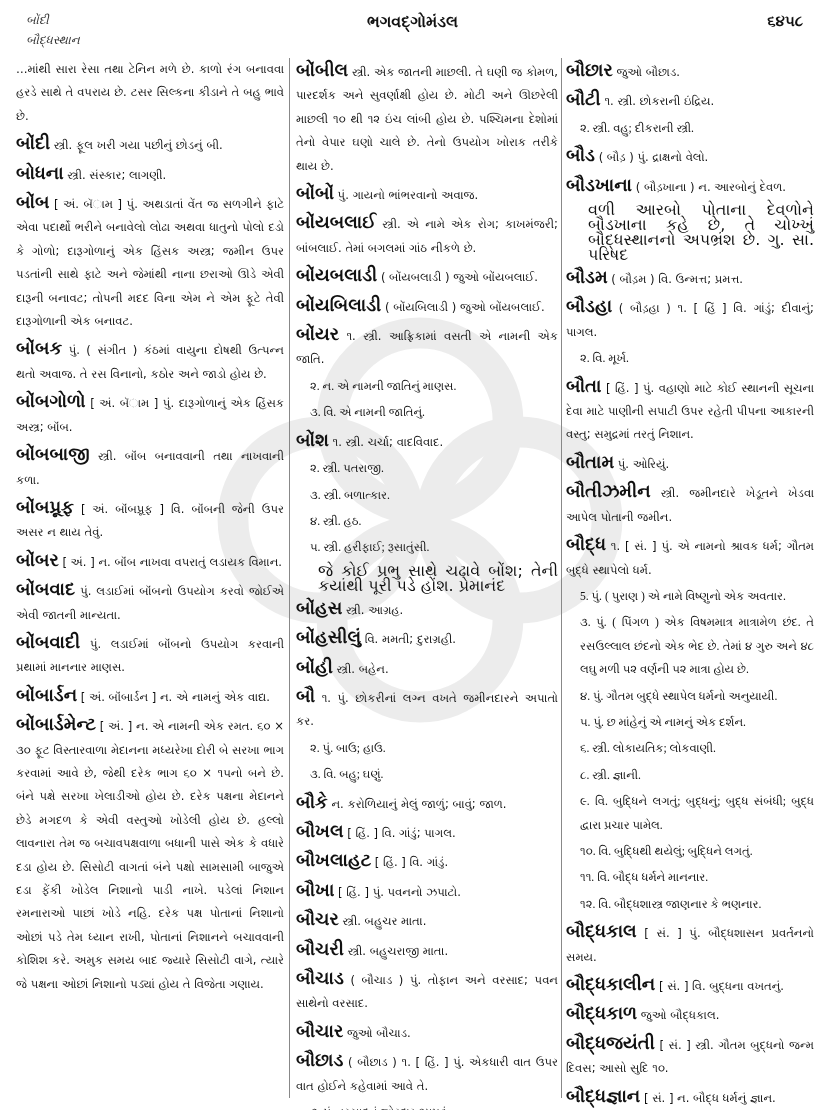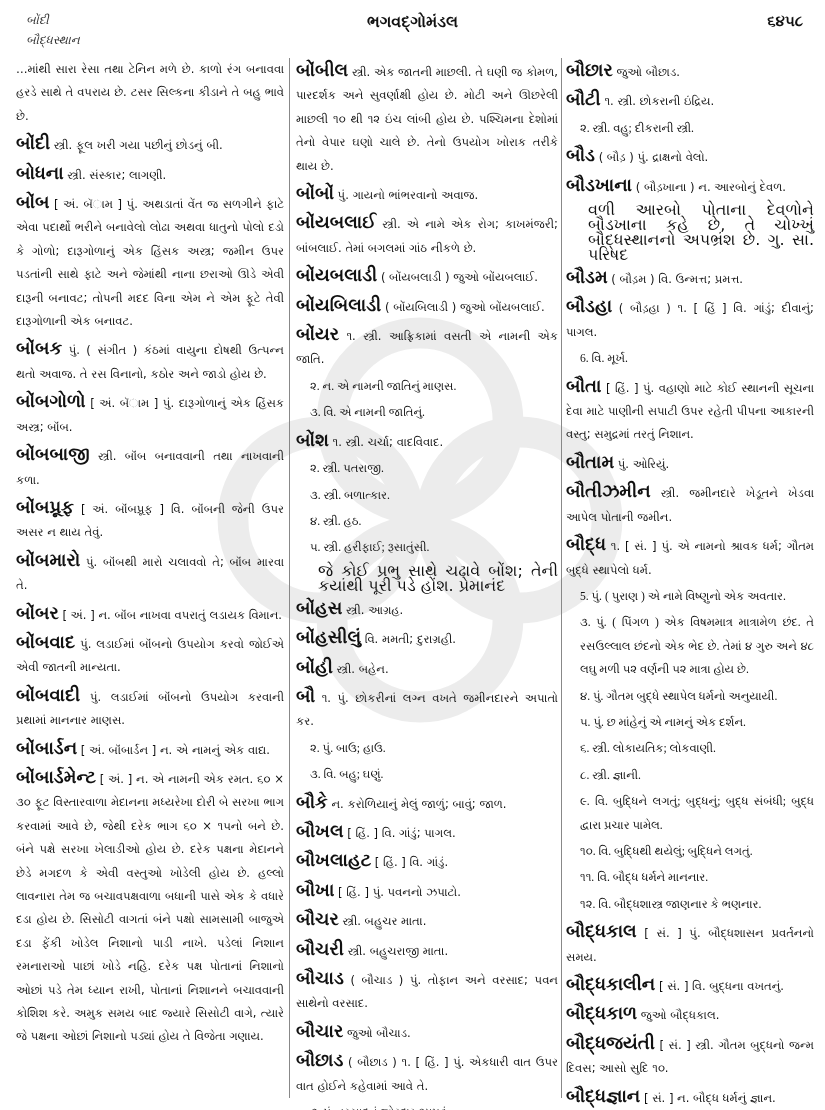--- a/index.html
+++ b/index.html
@@ -43,21 +43,20 @@
 
 <div class="col c1">
     <div class="entry"><span class="body">…માંથી સારા રેસા તથા ટેનિન મળે છે. કાળો રંગ બનાવવા હરડે સાથે તે વપરાય છે. ટસર સિલ્કના કીડાને તે બહુ ભાવે છે.</span></div>
     <div class="entry"><span class="hw">બોંદી</span> <span class="body">સ્ત્રી. ફૂલ ખરી ગયા પછીનું છોડનું બી.</span></div>
     <div class="entry"><span class="hw">બોધના</span> <span class="body">સ્ત્રી. સંસ્કાર; લાગણી.</span></div>
     <div class="entry"><span class="hw">બોંબ</span> <span class="body">[ અં. બૅામ ] પું. અથડાતાં વેંત જ સળગીને ફાટે એવા પદાર્થો ભરીને બનાવેલો લોઢા અથવા ધાતુનો પોલો દડો કે ગોળો; દારૂગોળાનું એક હિંસક અસ્ત્ર; જમીન ઉપર પડતાંની સાથે ફાટે અને જેમાંથી નાના છરાઓ ઊડે એવી દારૂની બનાવટ; તોપની મદદ વિના એમ ને એમ ફૂટે તેવી દારૂગોળાની એક બનાવટ.</span></div>
     <div class="entry"><span class="hw">બોંબક</span> <span class="body">પું. ( સંગીત ) કંઠમાં વાયુના દોષથી ઉત્પન્ન થતો અવાજ. તે રસ વિનાનો, કઠોર અને જાડો હોય છે.</span></div>
     <div class="entry"><span class="hw">બોંબગોળો</span> <span class="body">[ અં. બૅામ ] પું. દારૂગોળાનું એક હિંસક અસ્ત્ર; બૉંબ.</span></div>
     <div class="entry"><span class="hw">બોંબબાજી</span> <span class="body">સ્ત્રી. બૉંબ બનાવવાની તથા નાખવાની કળા.</span></div>
     <div class="entry"><span class="hw">બોંબપ્રૂફ</span> <span class="body">[ અં. બૉંબપ્રૂફ ] વિ. બૉંબની જેની ઉપર અસર ન થાય તેવું.</span></div>
-    <div class="entry"><span class="hw">બોંબમારો</span> <span class="body">પું. બૉંબથી મારો ચલાવવો તે; બૉંબ મારવા તે.</span></div>
     <div class="entry"><span class="hw">બોંબર</span> <span class="body">[ અં. ] ન. બૉંબ નાખવા વપરાતું લડાયક વિમાન.</span></div>
     <div class="entry"><span class="hw">બોંબવાદ</span> <span class="body">પું. લડાઈમાં બૉંબનો ઉપયોગ કરવો જોઈએ એવી જાતની માન્યતા.</span></div>
     <div class="entry"><span class="hw">બોંબવાદી</span> <span class="body">પું. લડાઈમાં બૉંબનો ઉપયોગ કરવાની પ્રથામાં માનનાર માણસ.</span></div>
     <div class="entry"><span class="hw">બોંબાર્ડન</span> <span class="body">[ અં. બૉંબાર્ડન ] ન. એ નામનું એક વાદ્ય.</span></div>
     <div class="entry"><span class="hw">બોંબાર્ડમેન્ટ</span> <span class="body">[ અં. ] ન. એ નામની એક રમત. ૬૦ × ૩૦ ફૂટ વિસ્તારવાળા મેદાનના મધ્યરેખા દોરી બે સરખા ભાગ કરવામાં આવે છે, જેથી દરેક ભાગ ૬૦ × ૧૫નો બને છે. બંને પક્ષે સરખા ખેલાડીઓ હોય છે. દરેક પક્ષના મેદાનને છેડે મગદળ કે એવી વસ્તુઓ ખોડેલી હોય છે. હલ્લો લાવનારા તેમ જ બચાવપક્ષવાળા બધાની પાસે એક કે વધારે દડા હોય છે. સિસોટી વાગતાં બંને પક્ષો સામસામી બાજુએ દડા ફેંકી ખોડેલ નિશાનો પાડી નાખે. પડેલાં નિશાન રમનારાઓ પાછાં ખોડે નહિ. દરેક પક્ષ પોતાનાં નિશાનો ઓછાં પડે તેમ ધ્યાન રાખી, પોતાનાં નિશાનને બચાવવાની કોશિશ કરે. અમુક સમય બાદ જ્યારે સિસોટી વાગે, ત્યારે જે પક્ષના ઓછાં નિશાનો પડ્યાં હોય તે વિજેતા ગણાય.</span></div>
   </div>
 <div class="rule" style="left:289px"></div>
 <div class="col c2">
     <div class="entry"><span class="hw">બોંબીલ</span> <span class="body">સ્ત્રી. એક જાતની માછલી. તે ઘણી જ કોમળ, પારદર્શક અને સુવર્ણાક્ષી હોય છે. મોટી અને ઊછરેલી માછલી ૧૦ થી ૧૨ ઇંચ લાંબી હોય છે. પશ્ચિમના દેશોમાં તેનો વેપાર ઘણો ચાલે છે. તેનો ઉપયોગ ખોરાક તરીકે થાય છે.</span></div>
     <div class="entry"><span class="hw">બોંબોં</span> <span class="body">પું. ગાયનો ભાંભરવાનો અવાજ.</span></div>
@@ -93,21 +92,21 @@
 <div class="rule" style="left:561px"></div>
 <div class="col c3">
     <div class="entry"><span class="hw">બૌછાર</span> <span class="body">જુઓ બૌછાડ.</span></div>
     <div class="entry"><span class="hw">બૌટી</span> <span class="body">૧. સ્ત્રી. છોકરાની ઇંદ્રિય.</span></div>
     <div class="entry sub"><span class="body">૨. સ્ત્રી. વહુ; દીકરાની સ્ત્રી.</span></div>
     <div class="entry"><span class="hw">બૌડ</span> <span class="body">( બૌડ઼ ) પું. દ્રાક્ષનો વેલો.</span></div>
     <div class="entry"><span class="hw">બૌડખાના</span> <span class="body">( બૌડ઼ખાના ) ન. આરબોનું દેવળ.</span></div>
     <div class="entry quote"><span class="body">વળી આરબો પોતાના દેવળોને બૌડખાના કહે છે, તે ચોખ્ખું બૌદ્ધસ્થાનનો અપભ્રંશ છે. ગુ. સા. પરિષદ</span></div>
     <div class="entry"><span class="hw">બૌડમ</span> <span class="body">( બૌડ઼મ ) વિ. ઉન્મત્ત; પ્રમત્ત.</span></div>
     <div class="entry"><span class="hw">બૌડહા</span> <span class="body">( બૌડ઼હા ) ૧. [ હિં ] વિ. ગાંડું; દીવાનું; પાગલ.</span></div>
-    <div class="entry sub"><span class="body">6. વિ. મૂર્ખ.</span></div>
+    <div class="entry sub"><span class="body">૨. વિ. મૂર્ખ.</span></div>
     <div class="entry"><span class="hw">બૌતા</span> <span class="body">[ હિં. ] પું. વહાણો માટે કોઈ સ્થાનની સૂચના દેવા માટે પાણીની સપાટી ઉપર રહેતી પીપના આકારની વસ્તુ; સમુદ્રમાં તરતું નિશાન.</span></div>
     <div class="entry"><span class="hw">બૌતામ</span> <span class="body">પું. ઓરિયું.</span></div>
     <div class="entry"><span class="hw">બૌતીઝમીન</span> <span class="body">સ્ત્રી. જમીનદારે ખેડૂતને ખેડવા આપેલ પોતાની જમીન.</span></div>
     <div class="entry"><span class="hw">બૌદ્ધ</span> <span class="body">૧. [ સં. ] પું. એ નામનો શ્રાવક ધર્મ; ગૌતમ બુદ્ધે સ્થાપેલો ધર્મ.</span></div>
     <div class="entry sub"><span class="body">5. પું. ( પુરાણ ) એ નામે વિષ્ણુનો એક અવતાર.</span></div>
     <div class="entry sub"><span class="body">૩. પું. ( પિંગળ ) એક વિષમમાત્ર માત્રામેળ છંદ. તે રસઉલ્લાલ છંદનો એક ભેદ છે. તેમાં ૪ ગુરુ અને ૪૮ લઘુ મળી ૫૨ વર્ણની ૫૨ માત્રા હોય છે.</span></div>
     <div class="entry sub"><span class="body">૪. પું. ગૌતમ બુદ્ધે સ્થાપેલ ધર્મનો અનુયાયી.</span></div>
     <div class="entry sub"><span class="body">૫. પું. છ માંહેનું એ નામનું એક દર્શન.</span></div>
     <div class="entry sub"><span class="body">૬. સ્ત્રી. લોકાયતિક; લોકવાણી.</span></div>
     <div class="entry sub"><span class="body">૮. સ્ત્રી. જ્ઞાની.</span></div>

